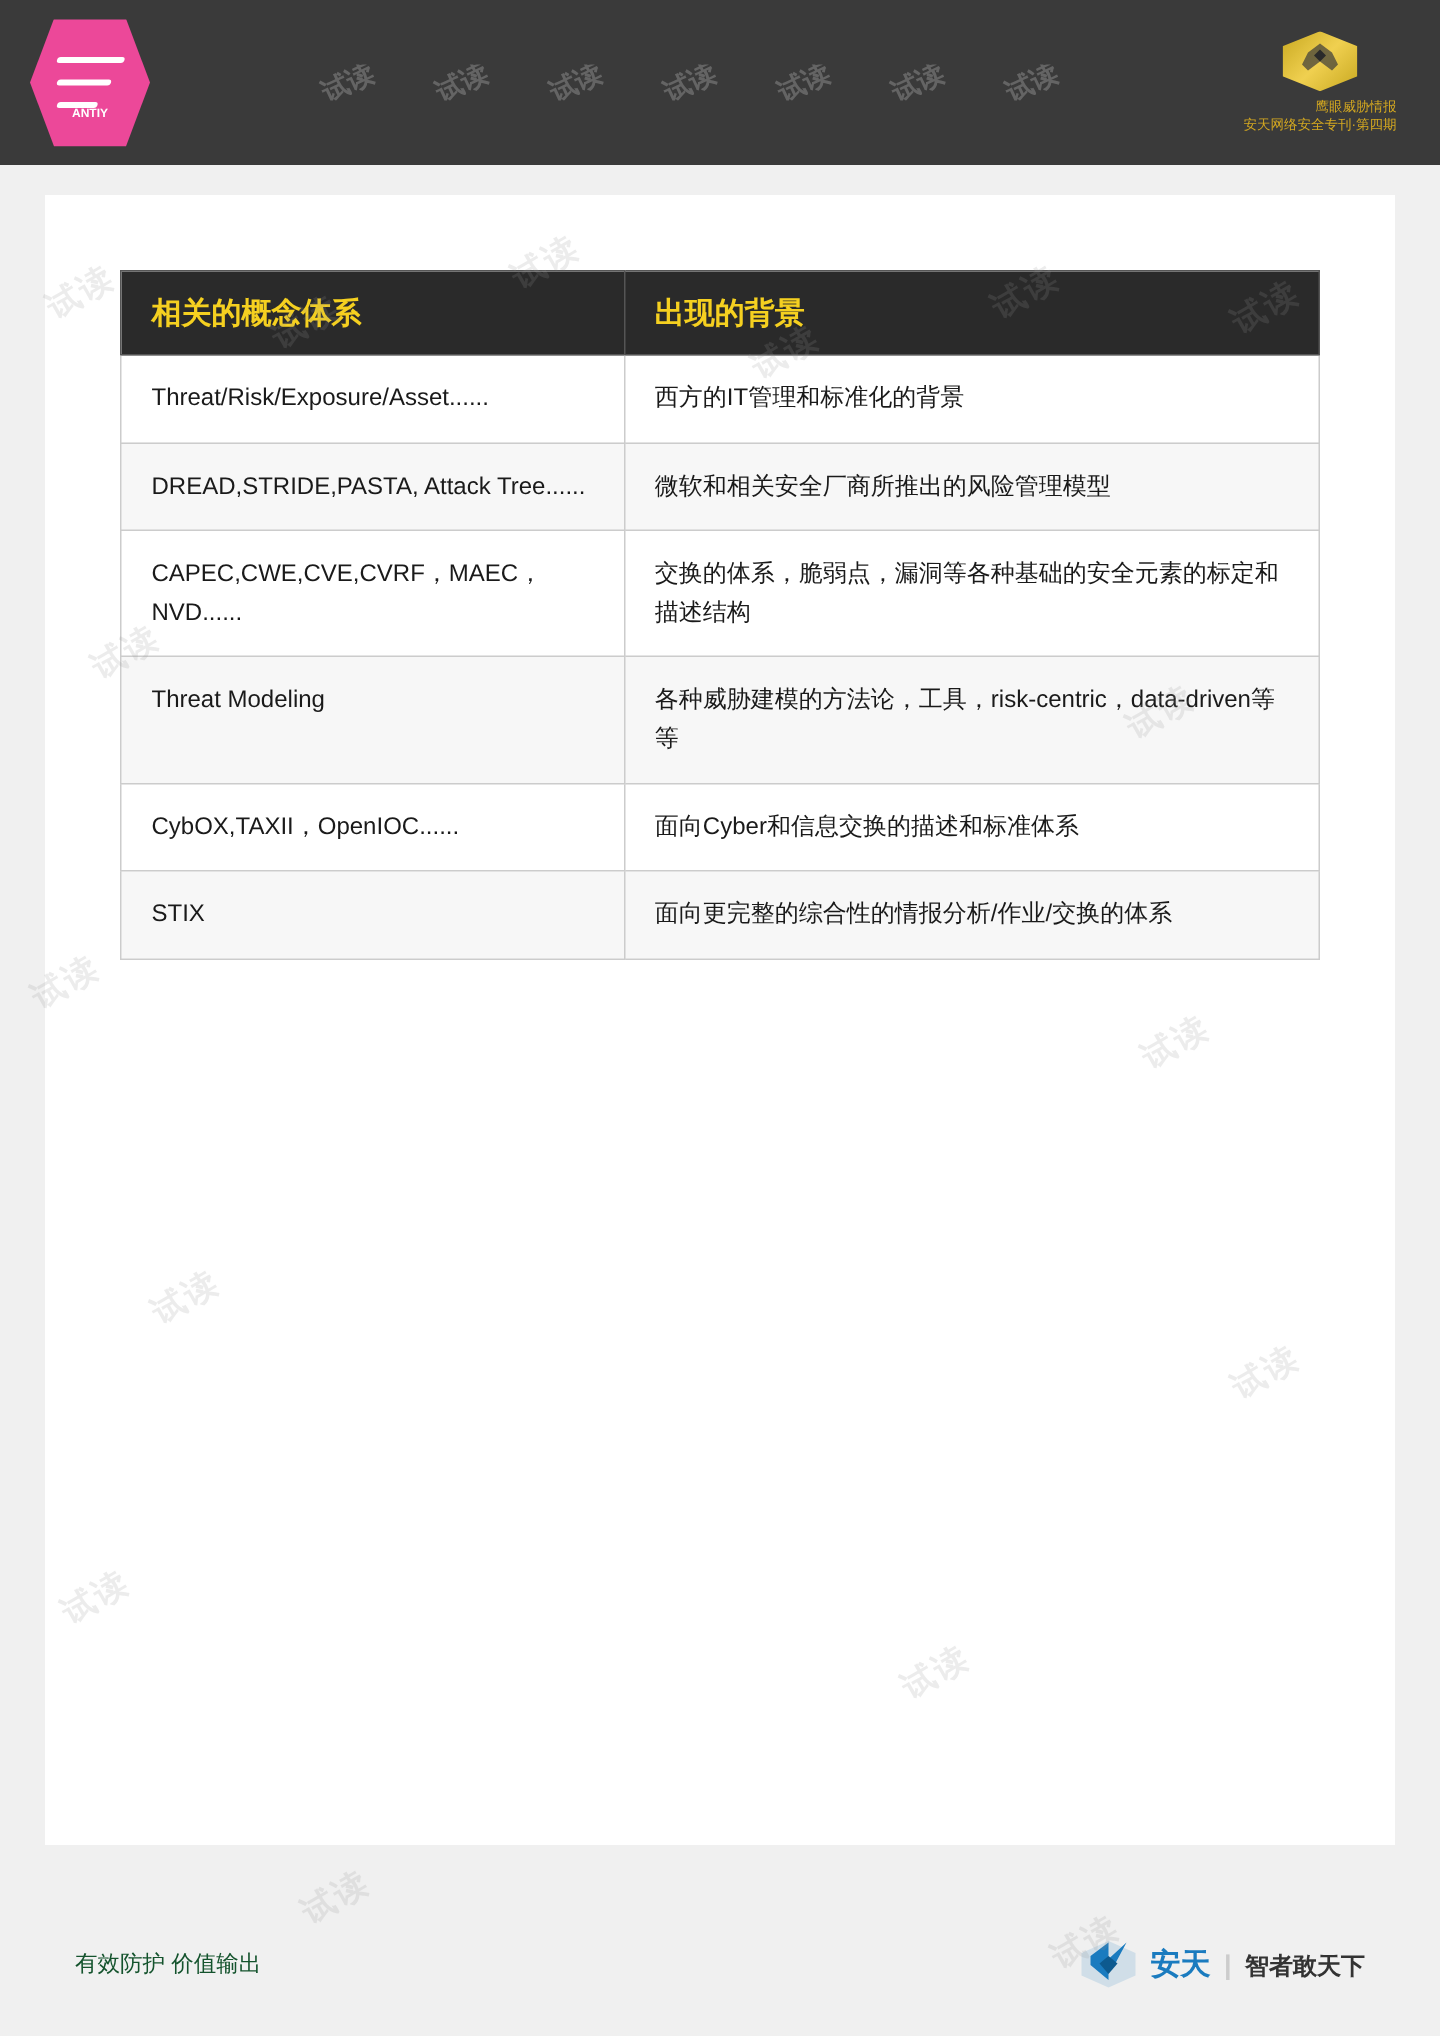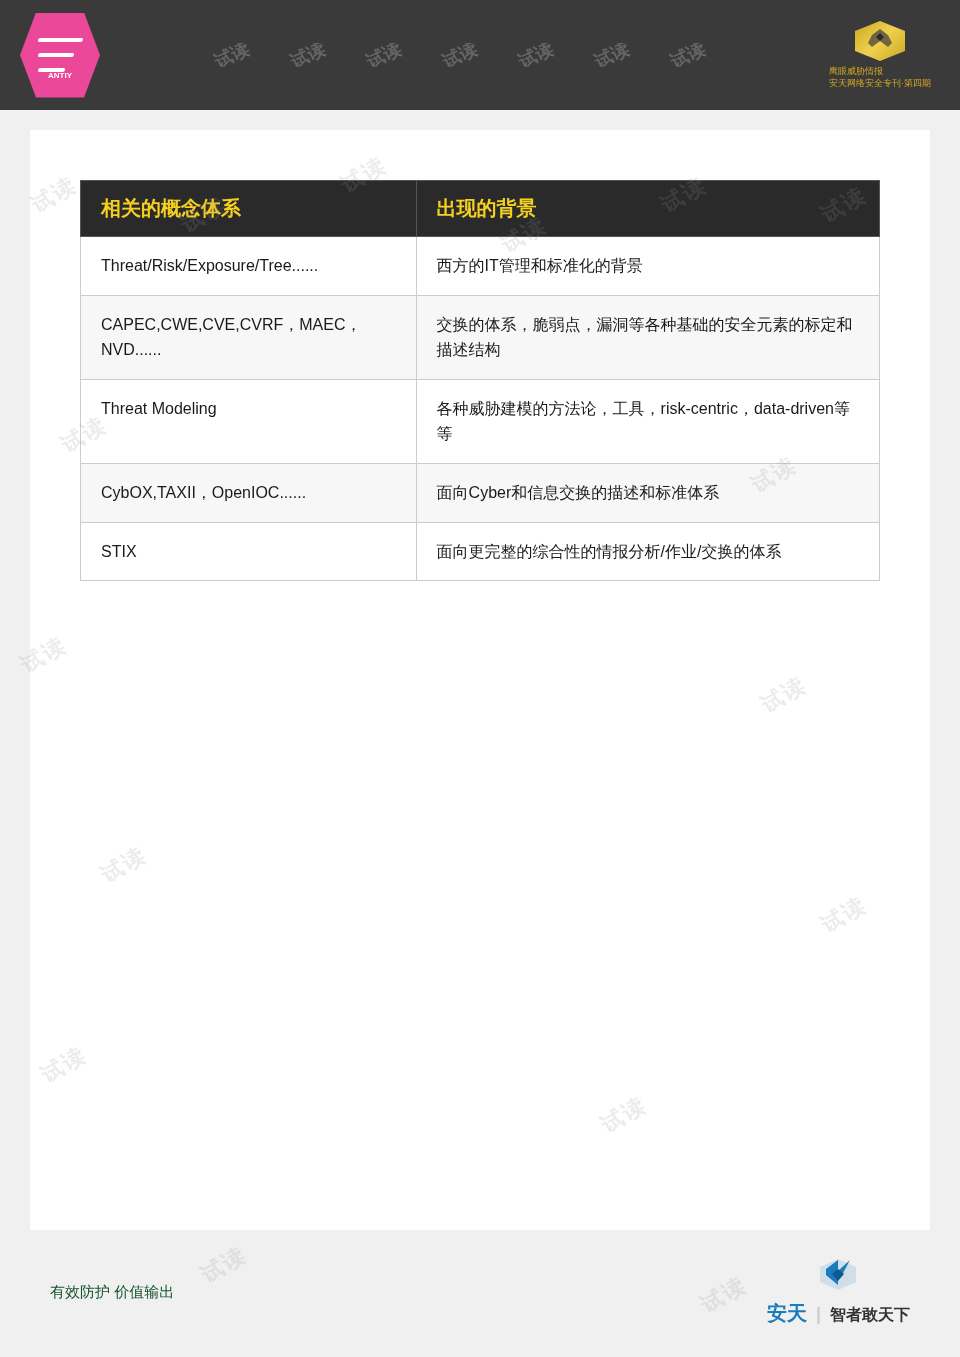--- a/index.html
+++ b/index.html
@@ -127,21 +127,21 @@
       background: linear-gradient(135deg, #c8a820, #f0d050, #c8a820);
       clip-path: polygon(50% 0%, 100% 25%, 100% 75%, 50% 100%, 0% 75%, 0% 25%);
       display: flex;
       align-items: center;
       justify-content: center;
     }
 
     .header-right-text {
       color: #d4a820;
       font-size: 9px;
-      text-align: left;
+      text-align: right;
       margin-top: 3px;
       line-height: 1.4;
     }
 
     
     .main-content {
       padding: 40px 50px;
       background: white;
       margin: 20px 30px;
       min-height: 1100px;
@@ -203,21 +203,20 @@
     .footer-slogan {
       font-size: 15px;
       color: #14532d;
       font-weight: normal;
     }
 
     .footer-logo {
       display: flex;
       align-items: center;
       gap: 8px;
-      flex-direction: column;
     }
 
     .footer-logo-icon {
       width: 40px;
       height: 35px;
     }
 
     .footer-logo-text {
       font-size: 18px;
       color: #1a7bbf;
@@ -286,22 +285,26 @@
 <div class="main-content">
   <table class="data-table">
     <thead>
       <tr>
         <th>相关的概念体系</th>
         <th>出现的背景</th>
       </tr>
     </thead>
     <tbody id="table-body">
     <tr>
-          <td>Threat/Risk/Exposure/Tree......</td>
+          <td>Threat/Risk/Exposure/Asset......</td>
           <td>西方的IT管理和标准化的背景</td>
+        </tr>
+        <tr>
+          <td>DREAD,STRIDE,PASTA, Attack Tree......</td>
+          <td>微软和相关安全厂商所推出的风险管理模型</td>
         </tr>
         <tr>
           <td>CAPEC,CWE,CVE,CVRF，MAEC，NVD......</td>
           <td>交换的体系，脆弱点，漏洞等各种基础的安全元素的标定和描述结构</td>
         </tr>
         <tr>
           <td>Threat Modeling</td>
           <td>各种威胁建模的方法论，工具，risk-centric，data-driven等等</td>
         </tr>
         <tr>

